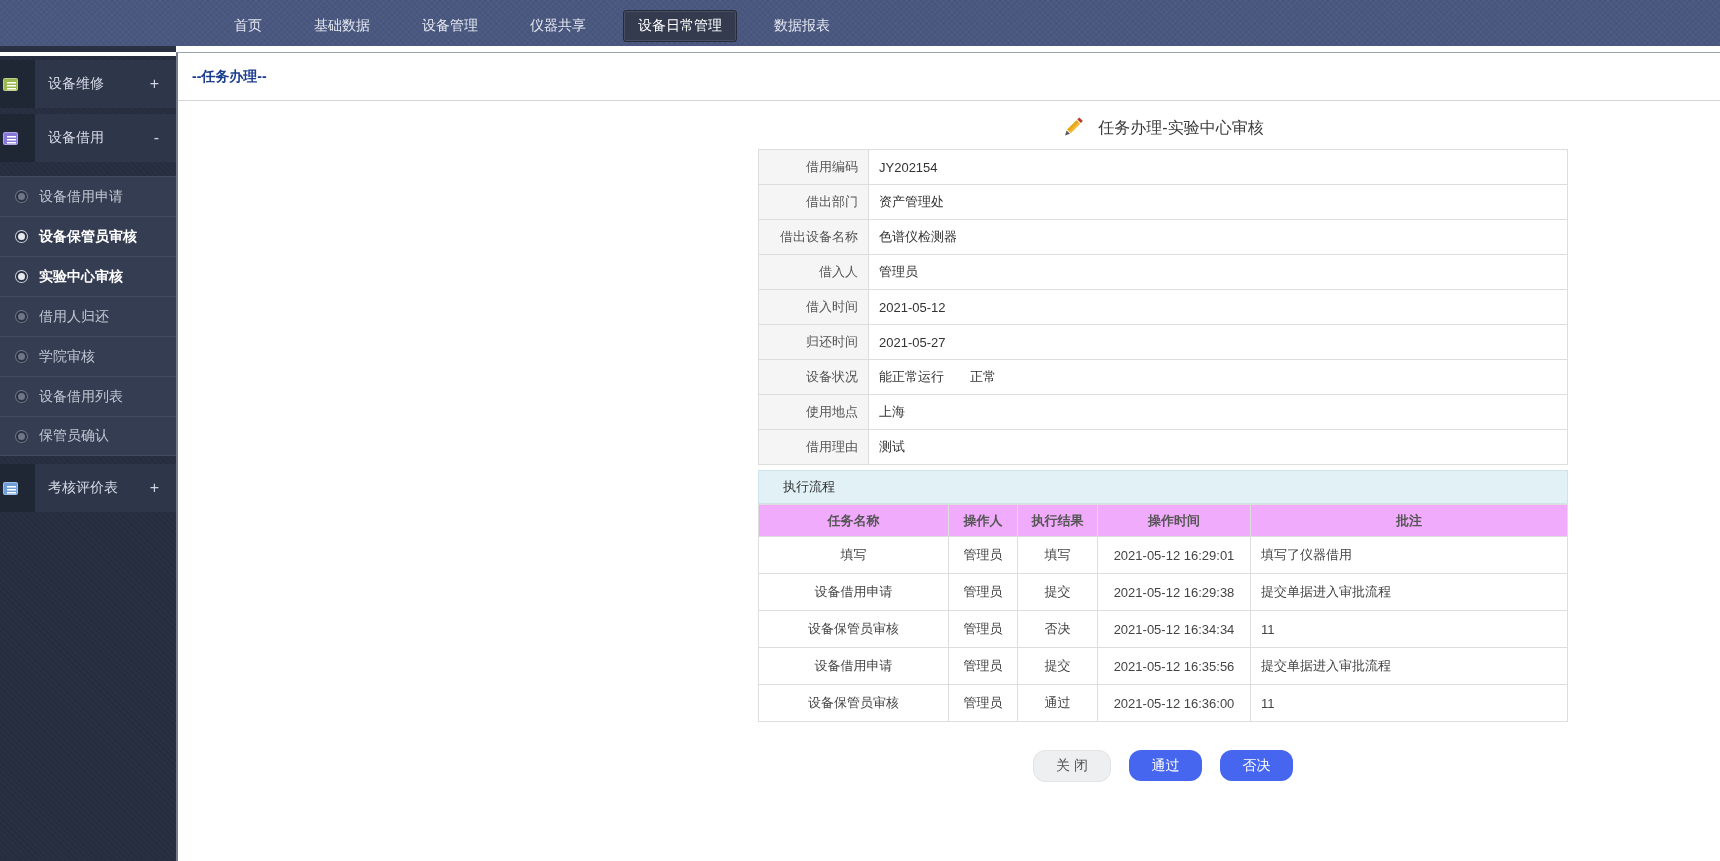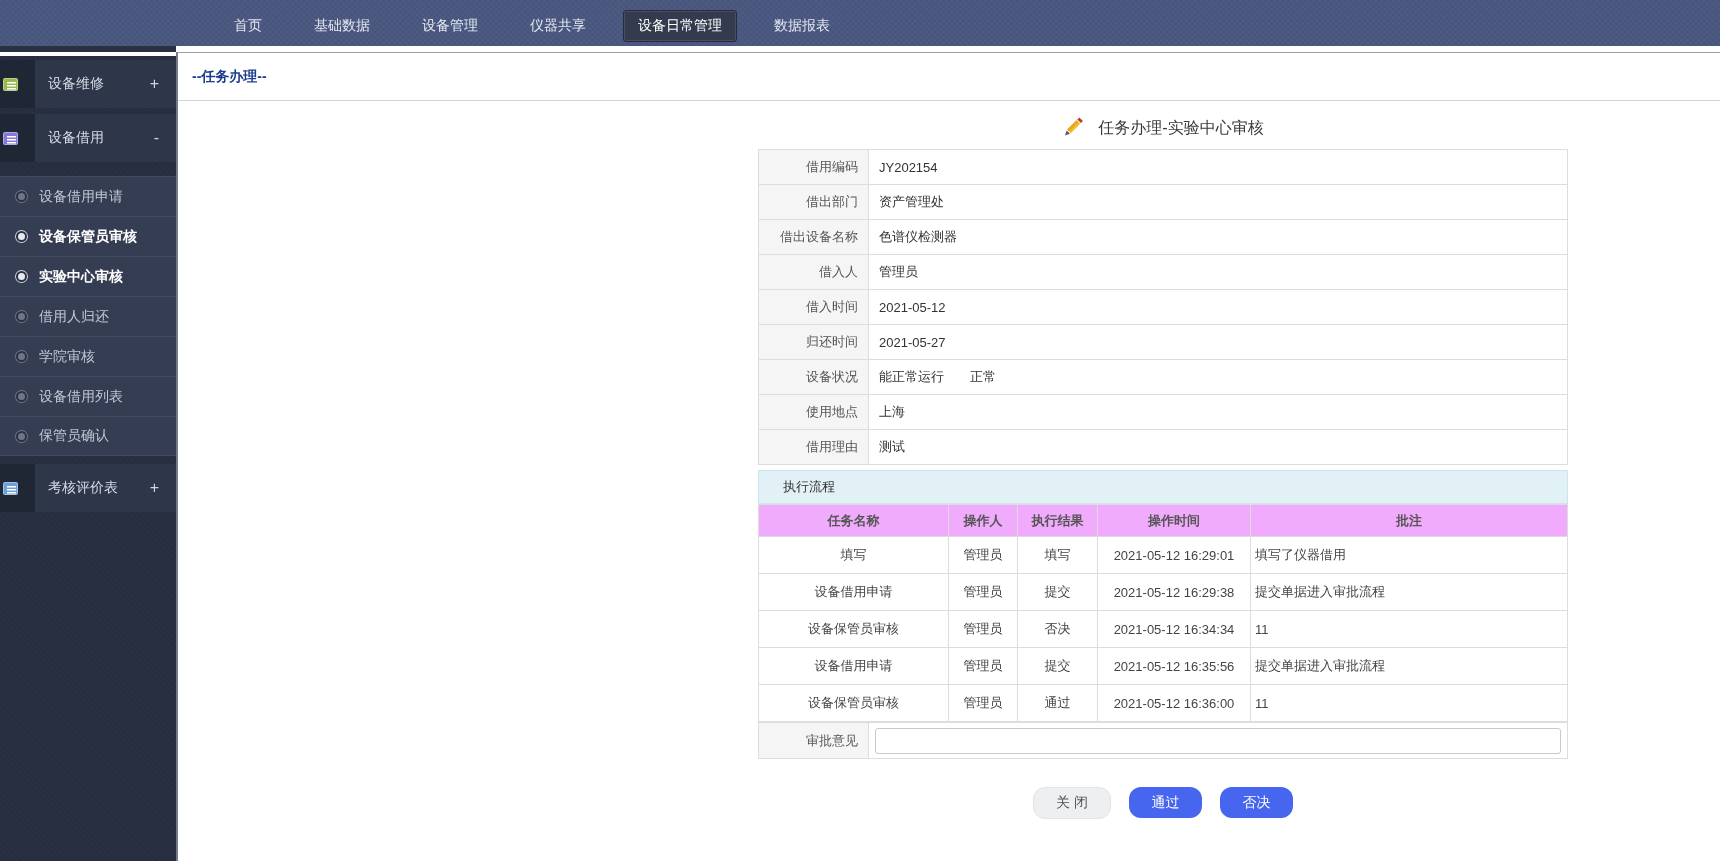--- a/index.html
+++ b/index.html
@@ -103,21 +103,21 @@
   .proc-bar {
     margin-top: 5px; height: 34px; background: #e1f1f6; border: 1px solid #cfe4ea;
     display: flex; align-items: center; padding-left: 24px; font-size: 13px; color: #333;
   }
   table.proc { border-collapse: collapse; width: 810px; table-layout: fixed; font-size: 13px; }
   table.proc th {
     background: #f0abfc; color: #555; font-weight: bold; height: 32px;
     border: 1px solid #dddddd; text-align: center;
   }
   table.proc td { border: 1px solid #dddddd; height: 37px; text-align: center; color: #444; padding: 0 6px; }
-  table.proc td.note { text-align: left; padding-left: 4px; }
+  table.proc td.note { text-align: left; padding-left: 10px; }
   
   table.approve-row td { height: 36px; }
   .approve-input {
     width: 100%; height: 26px; border: 1px solid #c9c9c9; border-radius: 3px;
     outline: none; padding: 0 6px; font-size: 13px; font-family: inherit;
   }
   
   .btn-row { display: flex; justify-content: center; gap: 18px; margin-top: 28px; }
   .btn { border: none; font-size: 14px; cursor: pointer; border-radius: 12px; font-family: inherit; }
   .btn-close { background: #edeff1; color: #555; width: 78px; height: 32px; border: 1px solid #e2e4e6; }
@@ -322,30 +322,20 @@
       <tr>
         <td>设备保管员审核</td>
         <td>管理员</td>
         <td>通过</td>
         <td>2021-05-12 16:36:00</td>
         <td class="note">11</td>
       </tr>
     </tbody>
       </table>
 
-    <table class="grid approve-row">
-      <tbody>
-          <tr>
-        <td class="form-label">审批意见</td>
-        <td class="form-value" style="padding:4px 6px;">
-          <input class="approve-input" type="text" value="" style="">
-        </td>
-      </tr>
-    </tbody>
-      </table>
 
     <div class="btn-row">
       <button class="btn btn-close">关 闭</button>
       <button class="btn btn-blue">通过</button>
       <button class="btn btn-blue">否决</button>
     </div>
   </div>
 </main>
 
 </body></html>

